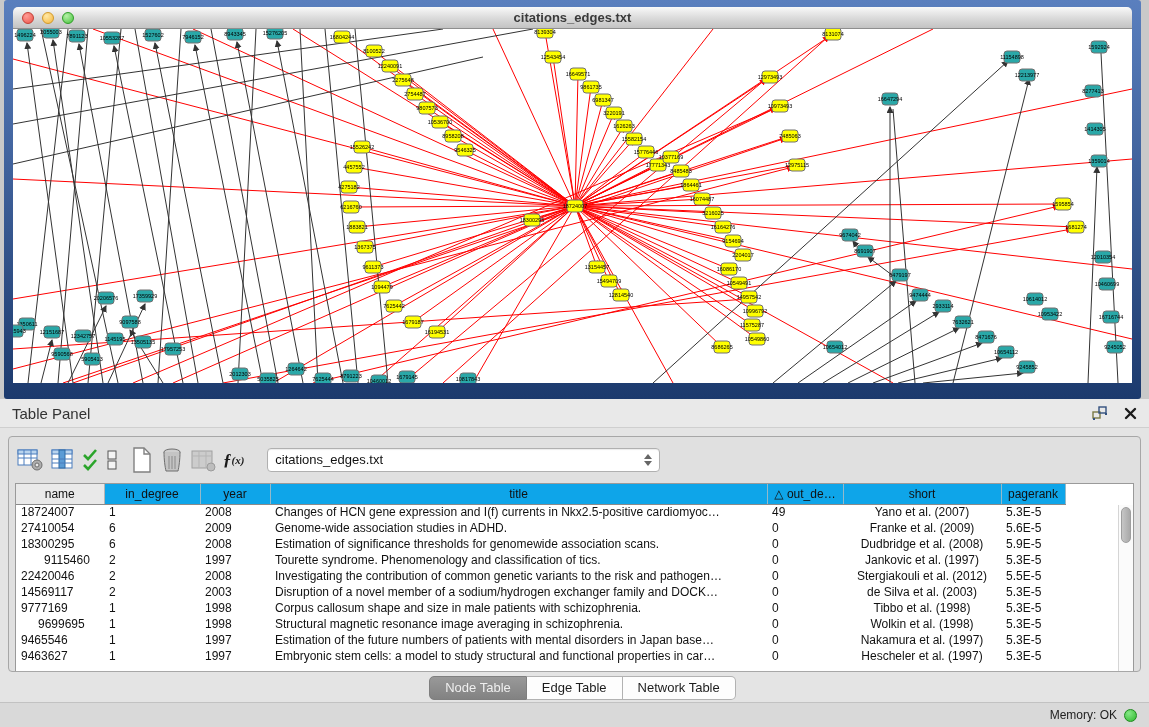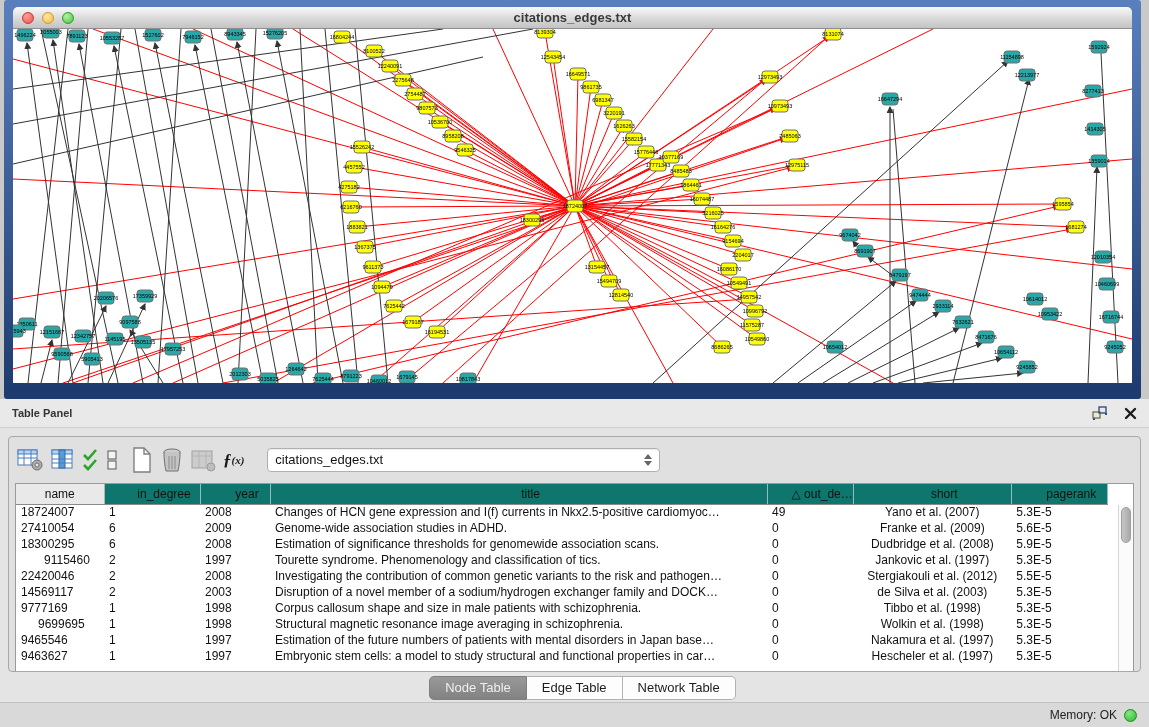--- a/index.html
+++ b/index.html
@@ -27,21 +27,21 @@
   .light { width: 12px; height: 12px; border-radius: 50%; display: inline-block; }
   .light.red    { background: radial-gradient(circle at 35% 30%, #ff9d96, #ec544a); border: 1px solid #c23f36; }
   .light.yellow { background: radial-gradient(circle at 35% 30%, #ffe9a8, #f6b73c); border: 1px solid #d29a2a; }
   .light.green  { background: radial-gradient(circle at 35% 30%, #b6f0a8, #46c33c); border: 1px solid #2f9e28; }
   .canvas { height: 354px; background: #ffffff; overflow: hidden; position: relative; }
   .canvas svg { display: block; }
   
   .table-panel { position: absolute; top: 399px; left: 0; width: 1149px; height: 328px; background: #e4e4e4; }
   .panel-header {
     height: 29px; background: #e9e9e9; border-bottom: 1px solid #cfcfcf;
-    display: flex; align-items: center; padding: 0 12px; font-size: 11px; color: #333; font-weight: bold;
+    display: flex; align-items: center; padding: 0 12px; font-size: 15px; color: #333;
   }
   .panel-actions { margin-left: auto; display: flex; gap: 16px; align-items: center; }
   .panel-group {
     position: absolute; left: 8px; right: 8px; top: 37px; bottom: 55px;
     border: 1px solid #a7a7a7; border-radius: 4px; background: #e0e0e0; overflow: hidden;
   }
   .toolbar { height: 45px; display: flex; align-items: center; padding: 0 8px; gap: 7px; }
   .tool-btn { display: inline-flex; align-items: center; justify-content: center; height: 28px; }
   .fx { font-family: "Liberation Serif", serif; font-style: italic; font-size: 17px; font-weight: bold; color: #1a1a1a; }
   .fx small { font-size: 11px; }
@@ -57,21 +57,21 @@
   .table-wrap {
     position: absolute; top: 46px; left: 6px; right: 6px; bottom: 0;
     background: #fff; border: 1px solid #9a9a9a; border-bottom: none; overflow: hidden;
   }
   table { border-collapse: collapse; table-layout: fixed; font-size: 12px; color: #111; }
   th {
     height: 20px; font-weight: normal; font-size: 12px; text-align: center;
     border-right: 1px solid #93b9ca; border-bottom: 1px solid #8a8a8a; overflow: hidden; white-space: nowrap;
   }
   th.gray { background: #e9e9e9; border-right: 1px solid #b5b5b5; }
-  th.blue { background: #0f766e; padding-left: 24px; }
+  th.blue { background: #0ea5e9; }
   td { height: 16px; padding: 0 5px; white-space: nowrap; overflow: hidden; }
   .vscroll {
     position: absolute; right: 0; top: 21px; bottom: 0; width: 15px;
     background: #fbfbfb; border-left: 1px solid #d5d5d5;
   }
   .vthumb { margin: 2px; height: 36px; border-radius: 6px;
     background: linear-gradient(90deg, #c6c6c6, #a9a9a9); border: 1px solid #9e9e9e; }
   .tabbar { position: absolute; bottom: 27px; left: 16px; right: 0; display: flex; justify-content: center; }
   .tab {
     font-size: 13px; padding: 3px 15px 4px 15px; background: #fdfdfd; color: #1d1d1d;
@@ -538,23 +538,23 @@
     </div>
 
     <div class="table-wrap">
       <table>
         <thead>
             <tr>
               <th class="gray" style="width: 88px;">name</th>
               <th class="blue" style="width: 96px;">in_degree</th>
               <th class="blue" style="width: 70px;">year</th>
               <th class="blue" style="width: 497px;">title</th>
-              <th class="blue" style="width: 76px; text-align: left;">△ out_de…</th>
+              <th class="blue" style="width: 76px; text-align: center;">△ out_de…</th>
               <th class="blue" style="width: 158px;">short</th>
-              <th class="blue" style="width: 96px;">pagerank</th>
+              <th class="blue" style="width: 64px;">pagerank</th>
             </tr>
           </thead>
         <tbody>
             <tr>
               <td style="text-align: left;">18724007</td>
               <td style="text-align: left;">1</td>
               <td style="text-align: left;">2008</td>
               <td style="text-align: left;">Changes of HCN gene expression and I(f) currents in Nkx2.5-positive cardiomyoc…</td>
               <td style="text-align: left;">49</td>
               <td style="text-align: center;">Yano et al. (2007)</td>

